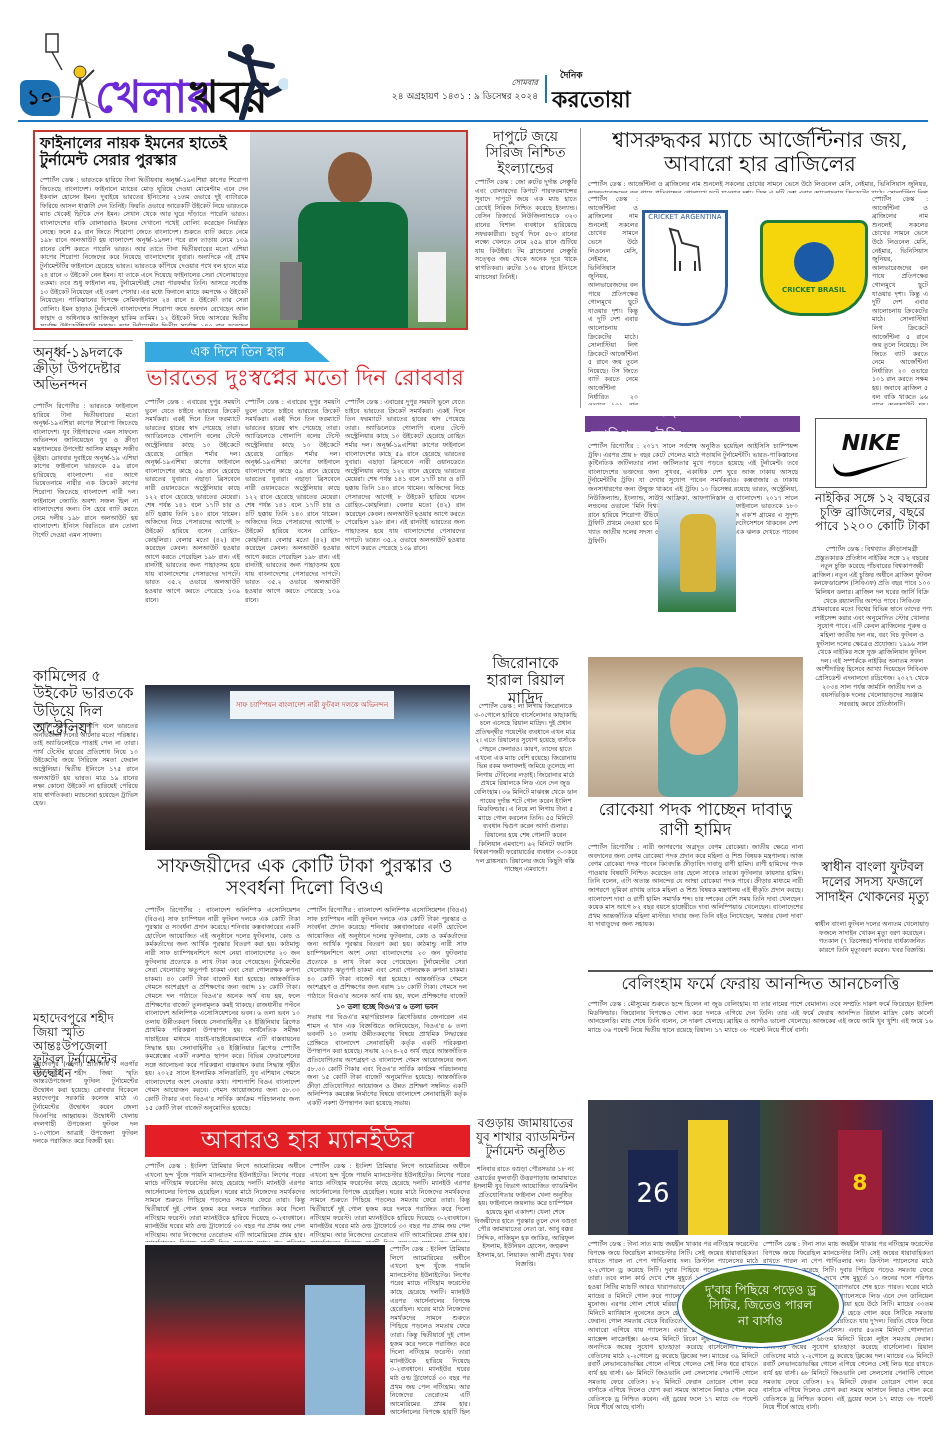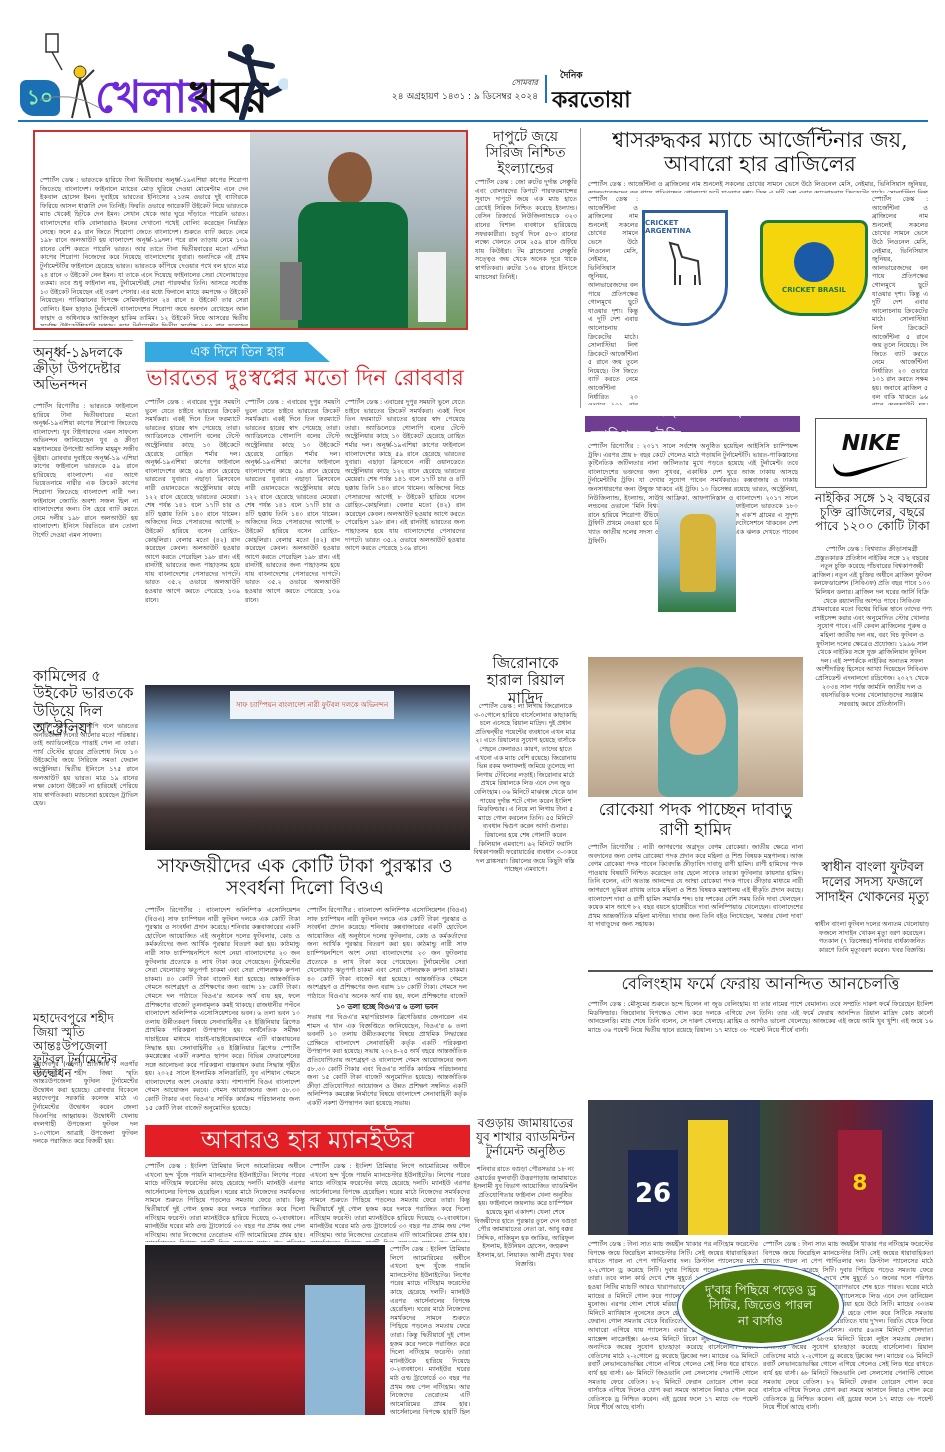--- a/index.html
+++ b/index.html
@@ -3,21 +3,21 @@
 <meta charset="utf-8">
 <style>
 *{box-sizing:border-box;margin:0;padding:0}
 body{width:945px;height:1452px;background:#fff;font-family:"DejaVu Sans",sans-serif;color:#111;position:relative;overflow:hidden}
 .abs{position:absolute}
 .body-text{font-size:6.3px;line-height:8.6px;color:#222;text-align:justify;overflow:hidden}
 .body-text.center{text-align:center}
 .hl{font-family:"DejaVu Serif",serif;color:#111;line-height:1.15}
 .photo{position:absolute;overflow:hidden}
 
-#masthead .pageno{position:absolute;left:20px;top:80px;width:40px;height:36px;background:#1b6fb3;color:#86efac;font-weight:bold;font-size:20px;display:flex;align-items:center;justify-content:center;border-radius:6px 14px 6px 14px}
+#masthead .pageno{position:absolute;left:20px;top:80px;width:40px;height:36px;background:#1b6fb3;color:#000000;font-weight:bold;font-size:20px;display:flex;align-items:center;justify-content:center;border-radius:6px 14px 6px 14px}
 #masthead .title1{position:absolute;left:95px;top:64px;font-size:44px;font-weight:bold;color:#6d28d9;font-family:Liberation Mono, monospace}
 #masthead .title2{position:absolute;left:190px;top:64px;font-size:44px;font-weight:bold;color:#111}
 #masthead .rule{position:absolute;left:18px;top:120px;width:910px;height:2px;background:#1b74bf}
 .redbox{position:absolute;border:2px solid #c8352e}
 .ribbon{position:absolute;background:#35a9e0;color:#fff;font-size:13px;display:flex;align-items:center;justify-content:center;clip-path:polygon(0 0,88% 0,100% 100%,0 100%)}
 .purple-bar{position:absolute;background:#6f3d92;color:#fff;font-size:15px;display:flex;align-items:center;padding-left:6px}
 .red-bar{position:absolute;background:#e31e24;color:#fff;font-size:24px;display:flex;align-items:center;justify-content:center}
 .blue-oval{position:absolute;background:#4d7c0f;color:#fff;border-radius:50%;display:flex;flex-direction:column;align-items:center;justify-content:center;text-align:center;font-size:12px;line-height:1.3;border:4px solid #fff;box-shadow:0 0 0 1px #1a5aa6}
 .vline{position:absolute;width:1px;background:#999}
 .hline{position:absolute;height:1px;background:#999}
@@ -43,39 +43,40 @@
   </svg>
   <div class="abs" style="left:420px;top:76px;font-size:8px;text-align:right;width:118px;font-style:italic">সোমবার</div>
   <div class="abs" style="left:380px;top:89px;font-size:9px;width:158px;text-align:right">২৪ অগ্রহায়ণ ১৪৩১ : ৯ ডিসেম্বর ২০২৪</div>
   <div class="abs" style="left:545px;top:75px;width:2px;height:28px;background:#1b74bf"></div>
   <div class="abs" style="left:560px;top:68px;font-size:9px;font-weight:bold">দৈনিক</div>
   <div class="abs" style="left:552px;top:82px;font-size:22px;font-weight:bold">করতোয়া</div>
   <div class="rule"></div>
 </div>
 
 <div class="redbox" style="left:33px;top:130px;width:435px;height:200px">
+  <div class="hl abs" style="left:5px;top:3px;width:205px;font-size:15px;font-weight:bold">ফাইনালের নায়ক ইমনের হাতেই টুর্নামেন্ট সেরার পুরস্কার</div>
   <div class="body-text abs" style="left:5px;top:44px;width:208px;height:150px">স্পোর্টস ডেস্ক : ভারতকে হারিয়ে টানা দ্বিতীয়বার অনূর্ধ্ব-১৯এশিয়া কাপের শিরোপা জিতেছে বাংলাদেশ। ফাইনালে ম্যাচের মোড় ঘুরিয়ে দেওয়া মোমেন্টাম এনে দেন ইকবাল হোসেন ইমন। দুবাইয়ে ভারতের ইনিংসের ২১তম ওভারে দুই ব্যাটারকে ফিরিয়ে আসল ধাক্কাটা দেন তিনিই। ফিরতি ওভারে আরেকটি উইকেট নিয়ে ভারতকে ম্যাচ থেকেই ছিটকে দেন ইমন। সেখান থেকে আর ঘুরে দাঁড়াতে পারেনি ভারত। বাংলাদেশের বাকি বোলাররাও ইমনের দেখানো পথেই বোলিং করেছেন নিয়ন্ত্রিত লেন্থে। ফলে ৫৯ রান জিতে শিরোপা জেতে বাংলাদেশ। শুরুতে ব্যাট করতে নেমে ১৯৮ রানে অলআউট হয় বাংলাদেশ অনূর্ধ্ব-১৯দল। পরে রান তাড়ায় নেমে ১৩৯ রানের বেশি করতে পারেনি ভারত। আর তাতে টানা দ্বিতীয়বারের মতো এশিয়া কাপের শিরোপা নিজেদের করে নিয়েছে বাংলাদেশের যুবারা। অন্যদিকে এই প্রথম টুর্নামেন্টটির ফাইনালে হেরেছে ভারত। ভারতকে কাঁপিয়ে দেওয়ার পথে বল হাতে মাত্র ২৪ রানে ৩ উইকেট নেন ইমন। যা তাকে এনে দিয়েছে ফাইনালের সেরা খেলোয়াড়ের তকমা। তবে শুধু ফাইনাল নয়, টুর্নামেন্টেরই সেরা পারফর্মার তিনি। আসরে সর্বোচ্চ ১৩ উইকেট নিয়েছেন এই তরুণ পেসার। এর মধ্যে ফিনালে ম্যাচে কমপক্ষে ৩ উইকেট নিয়েছেন। পাকিস্তানের বিপক্ষে সেমিফাইনালে ২৪ রানে ৪ উইকেট তার সেরা বোলিং। ইমন ছাড়াও টুর্নামেন্টে বাংলাদেশের শিরোপা জয়ে অবদান রেখেছেন আল ফাহাদ ও অধিনায়ক আজিজুল হাকিম তামিম। ১২ উইকেট নিয়ে আসরের দ্বিতীয় সর্বোচ্চ উইকেটশিকারি ফাহাদ। আর টুর্নামেন্টের দ্বিতীয় সর্বোচ্চ ২৪০ রান করেছেন তামিম। ১টি সেঞ্চুরির পাশাপাশি হাঁকিয়েছেন ২টি ফিফটিও। অন্যদিকে ৩৩৬ রান করে শীর্ষে আছেন পাকিস্তানের শাহজাইব খান।</div>
   <div class="photo" style="left:215px;top:0;width:216px;height:196px;background:linear-gradient(180deg,#cfd6db 0%,#a6b3ba 50%,#6c9a5d 100%)">
     <div class="abs" style="left:78px;top:20px;width:44px;height:52px;border-radius:50%;background:#8a5a3c"></div>
     <div class="abs" style="left:48px;top:70px;width:110px;height:130px;background:#0f6b3a;border-radius:20px 20px 0 0"></div>
     <div class="abs" style="left:30px;top:130px;width:22px;height:58px;background:#777"></div>
     <div class="abs" style="left:168px;top:120px;width:28px;height:70px;background:#f2f2f2"></div>
   </div>
 </div>
 
 <div class="hl abs" style="left:473px;top:128px;width:105px;font-size:14px;text-align:center">দাপুটে জয়ে সিরিজ নিশ্চিত ইংল্যান্ডের</div>
 <div class="body-text abs" style="left:475px;top:178px;width:102px;height:220px">স্পোর্টস ডেস্ক : জো রুটের দুর্দান্ত সেঞ্চুরি এবং বোলারদের কিপটে পারফরম্যান্সের সুবাদে দাপুটে জয়ে এক ম্যাচ হাতে রেখেই সিরিজ নিশ্চিত করেছে ইংল্যান্ড। বেসিন রিজার্ভে নিউজিল্যান্ডকে ৩২৩ রানের বিশাল ব্যবধানে হারিয়েছে সফরকারীরা। চতুর্থ দিনে ৫৮৩ রানের লক্ষ্যে খেলতে নেমে ২৫৯ রানে গুটিয়ে যায় কিউইরা। টম ব্লান্ডেলের সেঞ্চুরি সত্ত্বেও জয় থেকে অনেক দূরে থাকে স্বাগতিকরা। রুটের ১০৬ রানের ইনিংসে ম্যাচসেরা তিনিই।</div>
 <div class="vline" style="left:580px;top:128px;height:280px"></div>
 
 <div class="hl abs" style="left:585px;top:128px;width:350px;font-size:21px;text-align:center">শ্বাসরুদ্ধকর ম্যাচে আর্জেন্টিনার জয়, আবারো হার ব্রাজিলের</div>
 <div class="body-text abs" style="left:588px;top:180px;width:340px;height:13px">স্পোর্টস ডেস্ক : আর্জেন্টিনা ও ব্রাজিলের নাম শুনলেই সকলের চোখের সামনে ভেসে উঠে লিওনেল মেসি, নেইমার, ভিনিসিয়াস জুনিয়র, আলভারেজদের বল পায়ে প্রতিপক্ষের গোলমুখে ছুটে যাওয়ার দৃশ্য। কিন্তু এ দুটি দেশ এবার আলোচনায় ক্রিকেটের মাঠে। সোলাস্টিয়া লিগ ক্রিকেটে আর্জেন্টিনা ৫ রানে জয় তুলে নিয়েছে। টস জিতে ব্যাট করতে নেমে আর্জেন্টিনা নির্ধারিত ২০ ওভারে ১০১ রান করতে সক্ষম হয়। জবাবে ব্রাজিল ৫ বল বাকি থাকতে ৯৬ রানে অলআউট হয়। এর ফলে আর্জেন্টিনা ৫ রানে জয়লাভ করে। রাজধানীর সঙ্গে আর্জেন্টিনাদের প্রথম ম্যাচে ব্রাজিলের বিপক্ষে আগের ম্যাচেও হেরেছিল ব্রাজিল।</div>
 <div class="body-text abs" style="left:588px;top:195px;width:50px;height:210px">স্পোর্টস ডেস্ক : আর্জেন্টিনা ও ব্রাজিলের নাম শুনলেই সকলের চোখের সামনে ভেসে উঠে লিওনেল মেসি, নেইমার, ভিনিসিয়াস জুনিয়র, আলভারেজদের বল পায়ে প্রতিপক্ষের গোলমুখে ছুটে যাওয়ার দৃশ্য। কিন্তু এ দুটি দেশ এবার আলোচনায় ক্রিকেটের মাঠে। সোলাস্টিয়া লিগ ক্রিকেটে আর্জেন্টিনা ৫ রানে জয় তুলে নিয়েছে। টস জিতে ব্যাট করতে নেমে আর্জেন্টিনা নির্ধারিত ২০ ওভারে ১০১ রান করতে সক্ষম হয়। জবাবে ব্রাজিল ৫ বল বাকি থাকতে ৯৬ রানে অলআউট হয়। এর ফলে আর্জেন্টিনা ৫ রানে জয়লাভ করে। রাজধানীর সঙ্গে আর্জেন্টিনাদের প্রথম ম্যাচে ব্রাজিলের বিপক্ষে আগের ম্যাচেও হেরেছিল ব্রাজিল।</div>
 <div class="body-text abs" style="left:872px;top:195px;width:56px;height:210px">স্পোর্টস ডেস্ক : আর্জেন্টিনা ও ব্রাজিলের নাম শুনলেই সকলের চোখের সামনে ভেসে উঠে লিওনেল মেসি, নেইমার, ভিনিসিয়াস জুনিয়র, আলভারেজদের বল পায়ে প্রতিপক্ষের গোলমুখে ছুটে যাওয়ার দৃশ্য। কিন্তু এ দুটি দেশ এবার আলোচনায় ক্রিকেটের মাঠে। সোলাস্টিয়া লিগ ক্রিকেটে আর্জেন্টিনা ৫ রানে জয় তুলে নিয়েছে। টস জিতে ব্যাট করতে নেমে আর্জেন্টিনা নির্ধারিত ২০ ওভারে ১০১ রান করতে সক্ষম হয়। জবাবে ব্রাজিল ৫ বল বাকি থাকতে ৯৬ রানে অলআউট হয়। এর ফলে আর্জেন্টিনা ৫ রানে জয়লাভ করে। রাজধানীর সঙ্গে আর্জেন্টিনাদের প্রথম ম্যাচে ব্রাজিলের বিপক্ষে আগের ম্যাচেও হেরেছিল ব্রাজিল।</div>
 <div class="abs" style="left:642px;top:210px;width:86px;height:116px;border:3px solid #2f5e9f;border-radius:0 0 40px 40px;background:#fff;display:flex;flex-direction:column;align-items:center;justify-content:flex-start">
-  <div style="font-size:7px;font-weight:bold;color:#2f5e9f;margin-top:6px">CRICKET ARGENTINA</div>
+  <div style="font-size:7px;font-weight:normal;color:#2f5e9f;">CRICKET ARGENTINA</div>
   <svg width="50" height="60">
       <path d="M15 50 L15 25 L10 8 L18 10 L22 22 L38 26 L40 50 M20 50 L20 40 M35 50 L35 40" stroke="#333" stroke-width="2" fill="none"></path>
     </svg>
 </div>
 <div class="abs" style="left:760px;top:220px;width:108px;height:96px;background:#f5d50c;border-radius:8px 8px 40px 40px;border:3px solid #1c7a3a;display:flex;flex-direction:column;align-items:center;justify-content:center">
   <div style="width:40px;height:40px;border-radius:50%;background:#1a5aa6;margin-bottom:4px"></div>
   <div style="font-size:7px;font-weight:bold;color:#1c7a3a">CRICKET BRASIL</div>
 </div>
 
 <div class="hline" style="left:33px;top:340px;width:100px"></div>
@@ -130,21 +131,21 @@
 <div class="body-text abs" style="left:307px;top:1013px;width:160px;height:108px">সভায় পর বিওএ'র মহাপরিচালক ব্রিগেডিয়ার জেনারেল এম শামস এ খান এক বিজ্ঞপ্তিতে জানিয়েছেন, বিওএ'র ৬ তলা ভবনটি ১০ তলায় উন্নীতকরণের বিষয়ে প্রাথমিক সিদ্ধান্তের প্রেক্ষিতে বাংলাদেশ সেনাবাহিনী কর্তৃক একটি পরিকল্পনা উপস্থাপন করা হয়েছে। সভায় ২০২৪-২৫ অর্থ বছরে আন্তর্জাতিক প্রতিযোগিতায় অংশগ্রহণ ও বাংলাদেশ গেমস আয়োজনের জন্য ৫৮.৩০ কোটি টাকার এবং বিওএ'র সার্বিক কার্যক্রম পরিচালনার জন্য ১৫ কোটি টাকা বাজেট অনুমোদিত হয়েছে। আন্তর্জাতিক ক্রীড়া প্রতিযোগিতা আয়োজন ও উন্নত প্রশিক্ষণ সম্বলিত একটি অলিম্পিক কমপ্লেক্স নির্মাণের বিষয়ে বাংলাদেশ সেনাবাহিনী কর্তৃক একটি নকশা উপস্থাপন করা হয়েছে সভায়।</div>
 
 <div class="hl abs" style="left:33px;top:1012px;width:105px;font-size:12px">মহাদেবপুরে শহীদ জিয়া স্মৃতি আন্তঃউপজেলা ফুটবল টুর্নামেন্টের উদ্বোধন</div>
 <div class="body-text abs" style="left:33px;top:1060px;width:105px;height:355px">মহাদেবপুর (নওগাঁ) প্রতিনিধি : নওগাঁর মহাদেবপুরে শহীদ জিয়া স্মৃতি আন্তঃউপজেলা ফুটবল টুর্নামেন্টের উদ্বোধন করা হয়েছে। রোববার বিকেলে মহাদেবপুর সরকারি কলেজ মাঠে এ টুর্নামেন্টের উদ্বোধন করেন জেলা বিএনপির আহ্বায়ক। উদ্বোধনী খেলায় বদলগাছী উপজেলা ফুটবল দল ১-০গোলে আত্রাই উপজেলা ফুটবল দলকে পরাজিত করে বিজয়ী হয়।</div>
 
 <div class="abs" style="left:588px;top:970px;width:345px;height:2px;background:#555"></div>
 <div class="hl abs" style="left:588px;top:975px;width:345px;font-size:16px;text-align:center">বেলিংহাম ফর্মে ফেরায় আনন্দিত আনচেলত্তি</div>
 <div class="body-text abs" style="left:588px;top:1000px;width:345px;height:96px">স্পোর্টস ডেস্ক : মৌসুমের শুরুতে ছন্দে ছিলেন না জুড বেলিংহাম। যা তার নামের পাশে বেমানান। তবে সম্প্রতি দারুণ ফর্মে ফিরেছেন ইংলিশ মিডফিল্ডার। জিরোনার বিপক্ষেও গোল করে দলকে এগিয়ে দেন তিনি। তার এই ফর্মে ফেরায় আনন্দিত রিয়াল মাদ্রিদ কোচ কার্লো আনচেলত্তি। ম্যাচ শেষে তিনি বলেন, সে দারুণ খেলছে। ব্রাহিম ও আর্দাও ভালো খেলেছে। আজকের এই জয়ে আমি খুব খুশি। এই জয়ে ১৬ ম্যাচে ৩৬ পয়েন্ট নিয়ে দ্বিতীয় স্থানে রয়েছে রিয়াল। ১৭ ম্যাচে ৩৮ পয়েন্ট নিয়ে শীর্ষে বার্সা।</div>
 
 <div class="photo" style="left:588px;top:1100px;width:345px;height:135px;background:linear-gradient(90deg,#3a3f4a 0%,#2a3350 50%,#334a3a 50%,#6b2030 75%,#1f2d6b 100%)">
-  <div class="abs" style="left:40px;top:50px;width:50px;height:85px;background:#1a2550;color:#fff;font-size:26px;font-weight:bold;display:flex;align-items:center;justify-content:center">26</div>
+  <div class="abs" style="left:40px;top:50px;width:50px;height:85px;background:#1a2550;color:#fff;font-size:26px;font-weight:normal;display:flex;align-items:center;justify-content:center">26</div>
   <div class="abs" style="left:100px;top:20px;width:40px;height:115px;background:#f2d02a"></div>
   <div class="abs" style="left:250px;top:30px;width:44px;height:105px;background:#9c1f3a;color:#f5d50c;font-size:22px;font-weight:bold;display:flex;align-items:center;justify-content:center">8</div>
 </div>
 
 <div class="hl abs" style="left:473px;top:1117px;width:105px;font-size:12px;text-align:center">বগুড়ায় জামায়াতের যুব শাখার ব্যাডমিন্টন টুর্নামেন্ট অনুষ্ঠিত</div>
 <div class="body-text center abs" style="left:473px;top:1165px;width:105px;height:250px">শনিবার রাতে বগুড়া পৌরসভার ১৮ নং ওয়ার্ডের ফুলবাড়ী উত্তরপাড়ায় জামায়াতে ইসলামী যুব বিভাগ আয়োজিত ব্যাডমিন্টন প্রতিযোগিতার ফাইনাল খেলা অনুষ্ঠিত হয়। ফাইনালে জয়লাভ করে চ্যাম্পিয়ন হয়েছে মুন্না একাদশ। খেলা শেষে বিজয়ীদের হাতে পুরস্কার তুলে দেন বগুড়া পৌর জামায়াতের নেতা ডা. আবু বক্কর সিদ্দিক, নাজিমুল হক জাকির, আরিফুল ইসলাম, ইউনিয়ন হোসেন, জহুরুল ইসলাম,ডা. লিয়াকত আলী প্রমুখ। খবর বিজ্ঞপ্তি।</div>
 
 <div class="red-bar" style="left:145px;top:1125px;width:325px;height:32px">আবারও হার ম্যানইউর</div>
 <div class="body-text abs" style="left:145px;top:1162px;width:160px;height:80px">স্পোর্টস ডেস্ক : ইংলিশ প্রিমিয়ার লিগে আমোরিমের অধীনে এখনো ছন্দ খুঁজে পায়নি ম্যানচেস্টার ইউনাইটেড। লিগের পরের ম্যাচে নটিংহাম ফরেস্টের কাছে হেরেছে দলটি। ম্যানইউ এরপর আর্সেনালের বিপক্ষে হেরেছিল। ঘরের মাঠে নিজেদের সমর্থকদের সামনে শুরুতে পিছিয়ে পড়লেও সমতায় ফেরে তারা। কিন্তু দ্বিতীয়ার্ধে দুই গোল হজম করে দলকে পরাজিত করে দিলো নটিংহাম ফরেস্ট। তারা ম্যানইউকে হারিয়ে দিয়েছে ৩-২ব্যবধানে। ম্যানইউর ঘরের মাঠ ওল্ড ট্রাফোর্ডে ৩০ বছর পর প্রথম জয় পেল নটিংহাম। আর নিজেদের তেরোতম এটি আমোরিমের প্রথম হার। আর্সেনালের বিপক্ষে হারটি ছিল অ্যাওয়ে ম্যাচ। গত শনিবার ম্যানইউ। সমানে সমান থেকেই বিরতিতে যায় দুই দল। দ্বিতীয়ার্ধের খেলা শুরুর ২ মিনিট পার না হতেই ফের এগিয়ে যায় নটিংহাম। ৪৭ মিনিটে সফরকারীদের হয়ে গোল করেন গিবস হোয়াইট। কালাম হার্ডসন ওনই তাকে অ্যাসিস্ট করেন। এতে ২-১ ব্যবধানে এগিয়ে যায় নটিংহাম। ৫৪ মিনিটে আবারও গোল করে নটিংহাম। টানা দুই হারে ১৫ ম্যাচে ১৯ পয়েন্ট নিয়ে ১৩তম স্থানে আছে ম্যানইউ।</div>
 <div class="body-text abs" style="left:310px;top:1162px;width:160px;height:80px">স্পোর্টস ডেস্ক : ইংলিশ প্রিমিয়ার লিগে আমোরিমের অধীনে এখনো ছন্দ খুঁজে পায়নি ম্যানচেস্টার ইউনাইটেড। লিগের পরের ম্যাচে নটিংহাম ফরেস্টের কাছে হেরেছে দলটি। ম্যানইউ এরপর আর্সেনালের বিপক্ষে হেরেছিল। ঘরের মাঠে নিজেদের সমর্থকদের সামনে শুরুতে পিছিয়ে পড়লেও সমতায় ফেরে তারা। কিন্তু দ্বিতীয়ার্ধে দুই গোল হজম করে দলকে পরাজিত করে দিলো নটিংহাম ফরেস্ট। তারা ম্যানইউকে হারিয়ে দিয়েছে ৩-২ব্যবধানে। ম্যানইউর ঘরের মাঠ ওল্ড ট্রাফোর্ডে ৩০ বছর পর প্রথম জয় পেল নটিংহাম। আর নিজেদের তেরোতম এটি আমোরিমের প্রথম হার। আর্সেনালের বিপক্ষে হারটি ছিল অ্যাওয়ে ম্যাচ। গত শনিবার ম্যানইউ। সমানে সমান থেকেই বিরতিতে যায় দুই দল। দ্বিতীয়ার্ধের খেলা শুরুর ২ মিনিট পার না হতেই ফের এগিয়ে যায় নটিংহাম। ৪৭ মিনিটে সফরকারীদের হয়ে গোল করেন গিবস হোয়াইট। কালাম হার্ডসন ওনই তাকে অ্যাসিস্ট করেন। এতে ২-১ ব্যবধানে এগিয়ে যায় নটিংহাম। ৫৪ মিনিটে আবারও গোল করে নটিংহাম। টানা দুই হারে ১৫ ম্যাচে ১৯ পয়েন্ট নিয়ে ১৩তম স্থানে আছে ম্যানইউ।</div>

